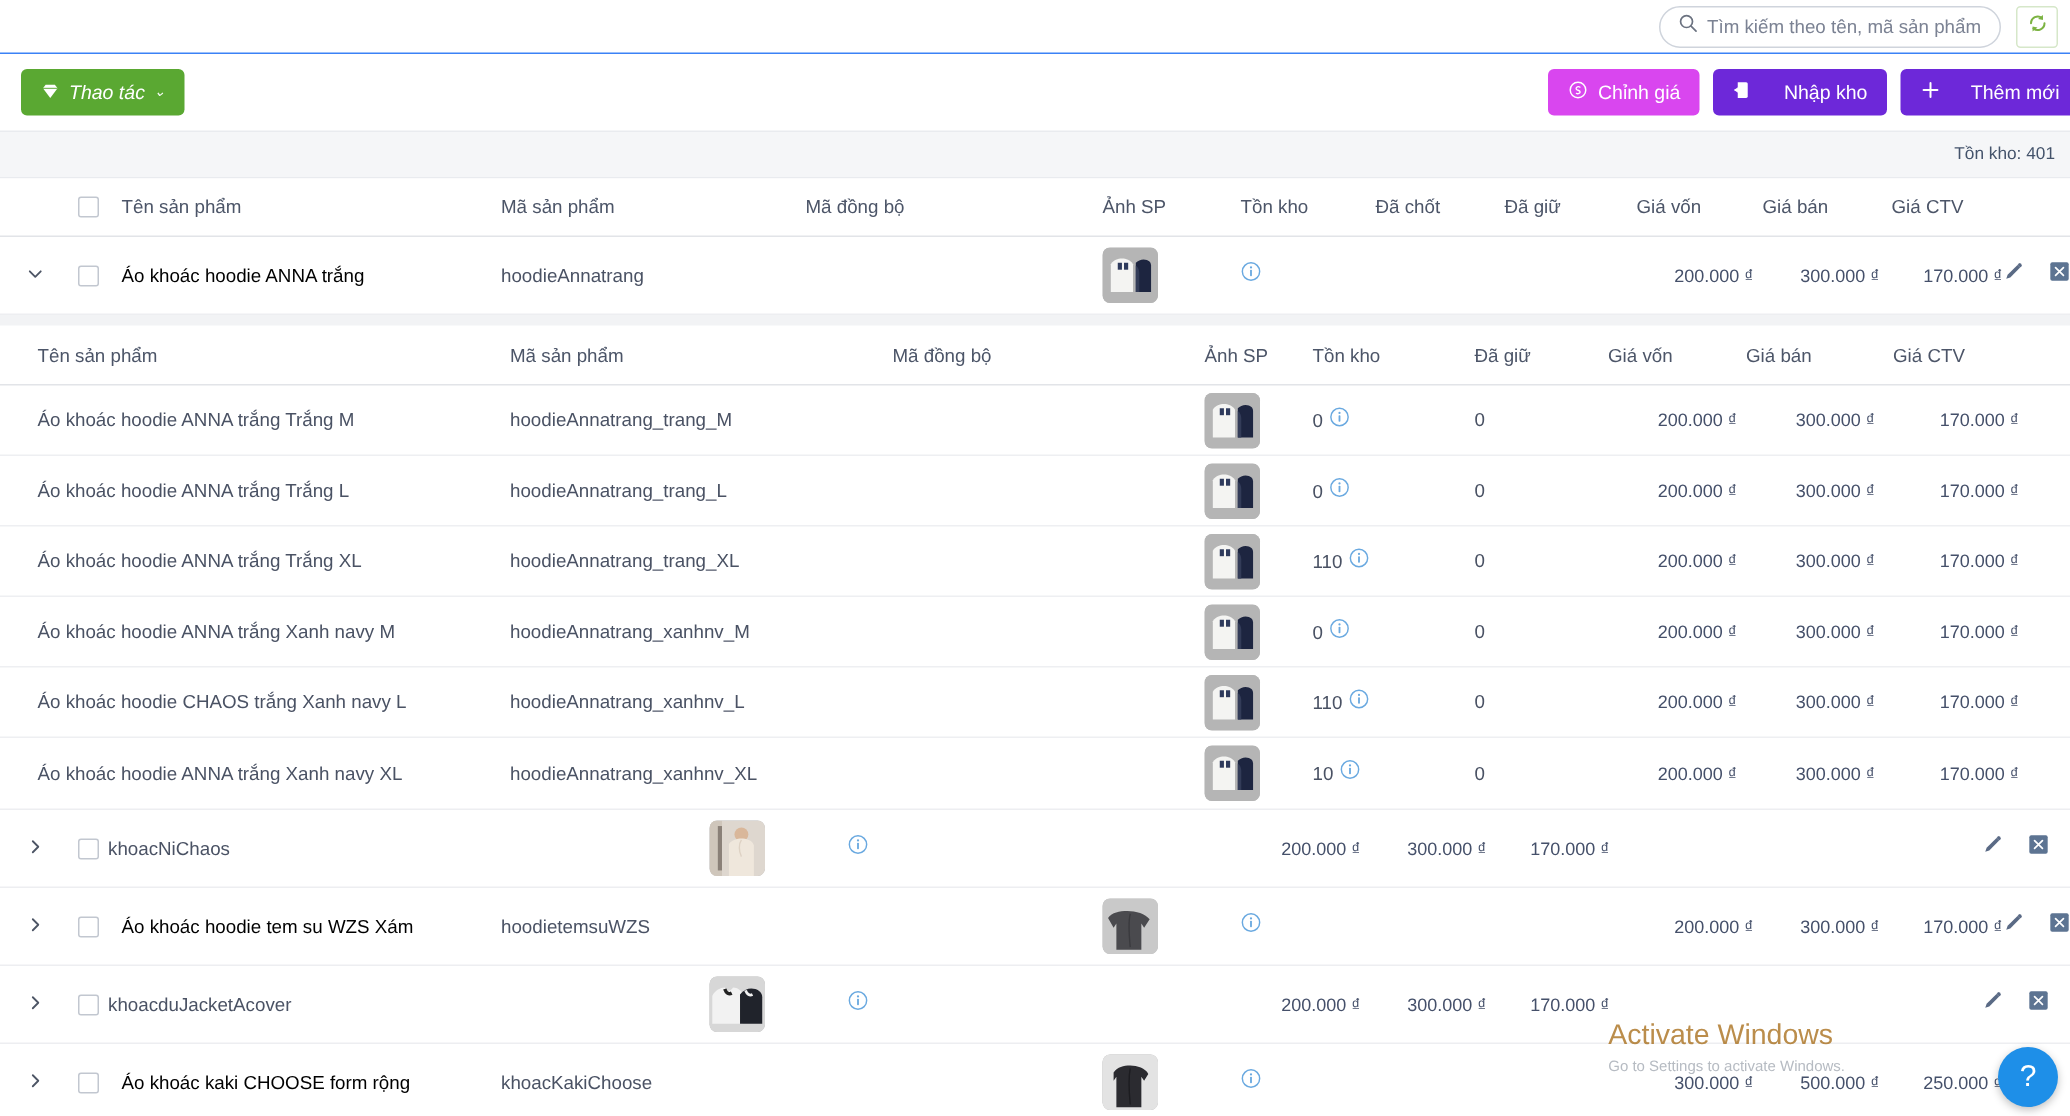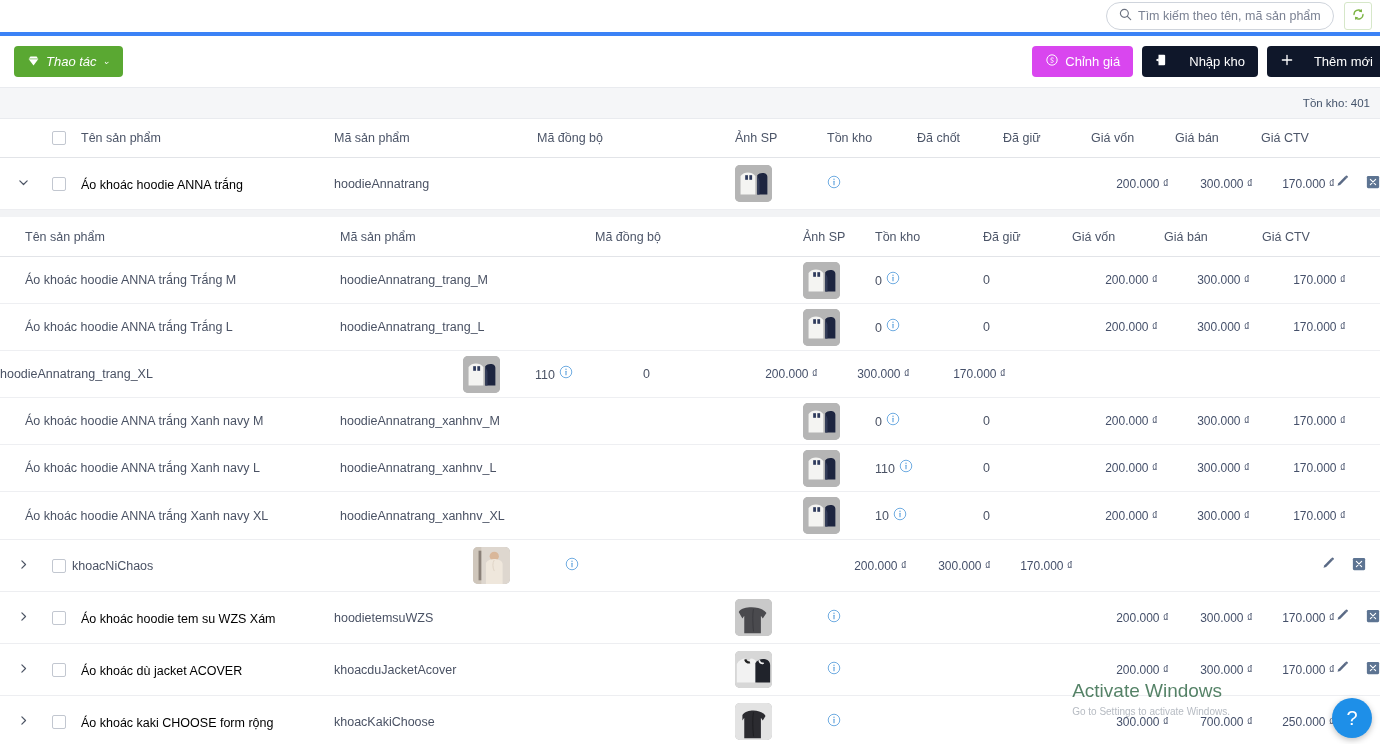--- a/index.html
+++ b/index.html
@@ -14,21 +14,21 @@
 
   
   .topbar {
     position: relative;
     height: 36px;
     background: #ffffff;
     display: flex;
     align-items: center;
     justify-content: flex-end;
     padding-right: 8px;
-    border-bottom: 4px solid #3b82f6;
+    border-bottom: 1px solid #3b82f6;
   }
   .search-wrap {
     position: relative;
     width: 228px;
     height: 28px;
     border: 1px solid #cfd4dc;
     border-radius: 20px;
     display: flex;
     align-items: center;
     padding: 0 12px;
@@ -63,21 +63,21 @@
   }
   .btn {
     display: inline-flex; align-items: center; gap: 6px;
     height: 31px; padding: 0 13px;
     border-radius: 4px; border: none;
     font-family: "Liberation Sans", sans-serif;
     font-size: 13px; color: #fff; cursor: pointer;
     white-space: nowrap;
   }
   .btn-green { background: #5aa832; font-style: italic; }
-  .btn-green-dark { background: #0f172a; gap: 20px; }
+  .btn-green-dark { background: #6d28d9; gap: 20px; }
   .btn-green-light { background: #d946ef; }
   .right-btns {
     margin-left: auto;
     display: flex; align-items: center; gap: 9px;
     padding-right: 0px;
   }
   .right-btns .btn:last-child { border-radius: 4px 0 0 4px; margin-right: -6px; }
   .caret { font-size: 9px; line-height: 1; opacity: .95; }
 
   
@@ -178,21 +178,21 @@
 
   
   .watermark {
     position: absolute;
     right: 150px; bottom: 24px;
     text-align: left;
     color: #9aa3ad; opacity: .72;
     pointer-events: none;
     user-select: none;
   }
-  .wm-title { font-size: 19px; font-weight: 400; line-height: 24px; color: #14532d; }
+  .wm-title { font-size: 19px; font-weight: 400; line-height: 24px; color: #a16207; }
   .wm-sub { font-size: 10px; line-height: 17px; color: #9aa1ab; }
 
   
   .help-fab {
     position: absolute; right: 8px; bottom: 6px;
     width: 40px; height: 40px; border-radius: 50%;
     background: #1e8fe8;
     display: flex; align-items: center; justify-content: center;
     box-shadow: 0 2px 6px rgba(0,0,0,.25);
     cursor: pointer;
@@ -425,20 +425,21 @@
               </svg></span>
         </div>
         <div class="s-hold cell-txt">0</div>
         <div class="s-cost money">200.000 ₫</div>
         <div class="s-sell money">300.000 ₫</div>
         <div class="s-ctv money">170.000 ₫</div>
         <div class="s-tail"></div>
       </div>
 
       <div class="sub-row">
+        <div class="s-name cell-txt">Áo khoác hoodie ANNA trắng Trắng XL</div>
         <div class="s-code cell-txt">hoodieAnnatrang_trang_XL</div>
         <div class="s-sync cell-txt"></div>
         <div class="s-img">
           <span class="thumb">
               <svg viewBox="0 0 40 40">
                 <rect width="40" height="40" fill="#b5b5b5"></rect>
                 <path d="M6 12c2-3 5-4 8-4s6 1 8 4v20H6z" fill="#f4f4f2"></path>
                 <rect x="11" y="11" width="3" height="5" fill="#2e3a5c"></rect>
                 <rect x="15.5" y="11" width="3" height="5" fill="#2e3a5c"></rect>
                 <path d="M24 11c2-2 5-3 8-2 2 .7 3 2 3 4v19h-11z" fill="#1d2540"></path>
@@ -486,21 +487,21 @@
               </svg></span>
         </div>
         <div class="s-hold cell-txt">0</div>
         <div class="s-cost money">200.000 ₫</div>
         <div class="s-sell money">300.000 ₫</div>
         <div class="s-ctv money">170.000 ₫</div>
         <div class="s-tail"></div>
       </div>
 
       <div class="sub-row">
-        <div class="s-name cell-txt">Áo khoác hoodie ANNA trắng Xanh navy L</div>
+        <div class="s-name cell-txt">Áo khoác hoodie CHAOS trắng Xanh navy L</div>
         <div class="s-code cell-txt">hoodieAnnatrang_xanhnv_L</div>
         <div class="s-sync cell-txt"></div>
         <div class="s-img">
           <span class="thumb">
               <svg viewBox="0 0 40 40">
                 <rect width="40" height="40" fill="#b5b5b5"></rect>
                 <path d="M6 12c2-3 5-4 8-4s6 1 8 4v20H6z" fill="#f4f4f2"></path>
                 <rect x="11" y="11" width="3" height="5" fill="#2e3a5c"></rect>
                 <rect x="15.5" y="11" width="3" height="5" fill="#2e3a5c"></rect>
                 <path d="M24 11c2-2 5-3 8-2 2 .7 3 2 3 4v19h-11z" fill="#1d2540"></path>
@@ -657,21 +658,20 @@
       <div class="c-exp">
         <span class="chev">
           <svg width="13" height="13" viewBox="0 0 16 16">
               <polyline points="6,3.5 10.5,8 6,12.5" fill="none" stroke="#4d5565" stroke-width="1.5" stroke-linecap="round" stroke-linejoin="round"></polyline>
             </svg>
         </span>
       </div>
       <div class="c-chk">
           <div class="checkbox"></div>
         </div>
-      <div class="c-name"><a class="link">Áo khoác dù jacket ACOVER</a></div>
       <div class="c-code cell-txt">khoacduJacketAcover</div>
       <div class="c-sync cell-txt"></div>
       <div class="c-img">
         <span class="thumb">
           <svg viewBox="0 0 40 40">
               <rect width="40" height="40" fill="#d7d7d7"></rect>
               <path d="M2 14c2-4 6-6 9-6 2 3 4 3 6 0 3 0 6 2 7 5v21H2z" fill="#f2f2f2"></path>
               <path d="M11 9c1 3 3 4 5 3" stroke="#222" stroke-width="2.5" fill="none"></path>
               <path d="M22 13c3-4 7-5 11-4 3 1 5 3 5 6v19H22z" fill="#20232b"></path>
               <path d="M26 10c1 3 3 4 5 3" stroke="#f2f2f2" stroke-width="2" fill="none"></path>
@@ -730,21 +730,21 @@
         <span class="cell-txt"></span>
         <span class="info-i"><svg width="14" height="14" viewBox="0 0 16 16">
               <circle cx="8" cy="8" r="6.6" fill="none" stroke="#6aa9e0" stroke-width="1.1"></circle>
               <circle cx="8" cy="4.9" r=".85" fill="#6aa9e0"></circle>
               <rect x="7.3" y="6.6" width="1.4" height="5" rx=".6" fill="#6aa9e0"></rect>
             </svg></span>
       </div>
       <div class="c-lock cell-txt"></div>
       <div class="c-hold cell-txt"></div>
       <div class="c-cost money">300.000 ₫</div>
-      <div class="c-sell money">700.000 ₫</div>
+      <div class="c-sell money">500.000 ₫</div>
       <div class="c-ctv money">250.000 ₫</div>
       <div class="c-act">
         <span class="icon-pencil"><svg width="15" height="15" viewBox="0 0 18 18">
               <path d="M3 14.2l1.1-3.2L12 3.1l2.1 2.1-7.9 7.9z" fill="#5a6a85"></path>
               <path d="M12 3.1l2.1 2.1 1.1-1.1a1 1 0 0 0 0-1.4l-.7-.7a1 1 0 0 0-1.4 0z" fill="#5a6a85"></path>
             </svg></span>
       </div>
     </div>
 
   </div>

